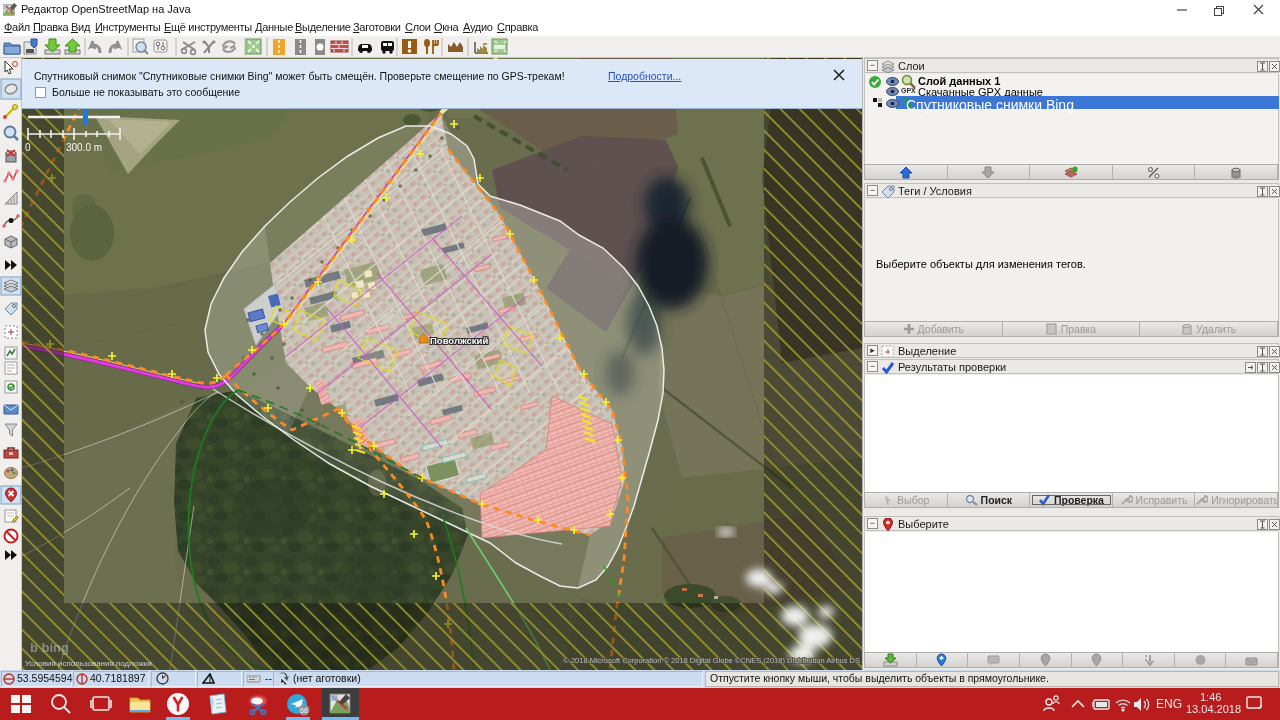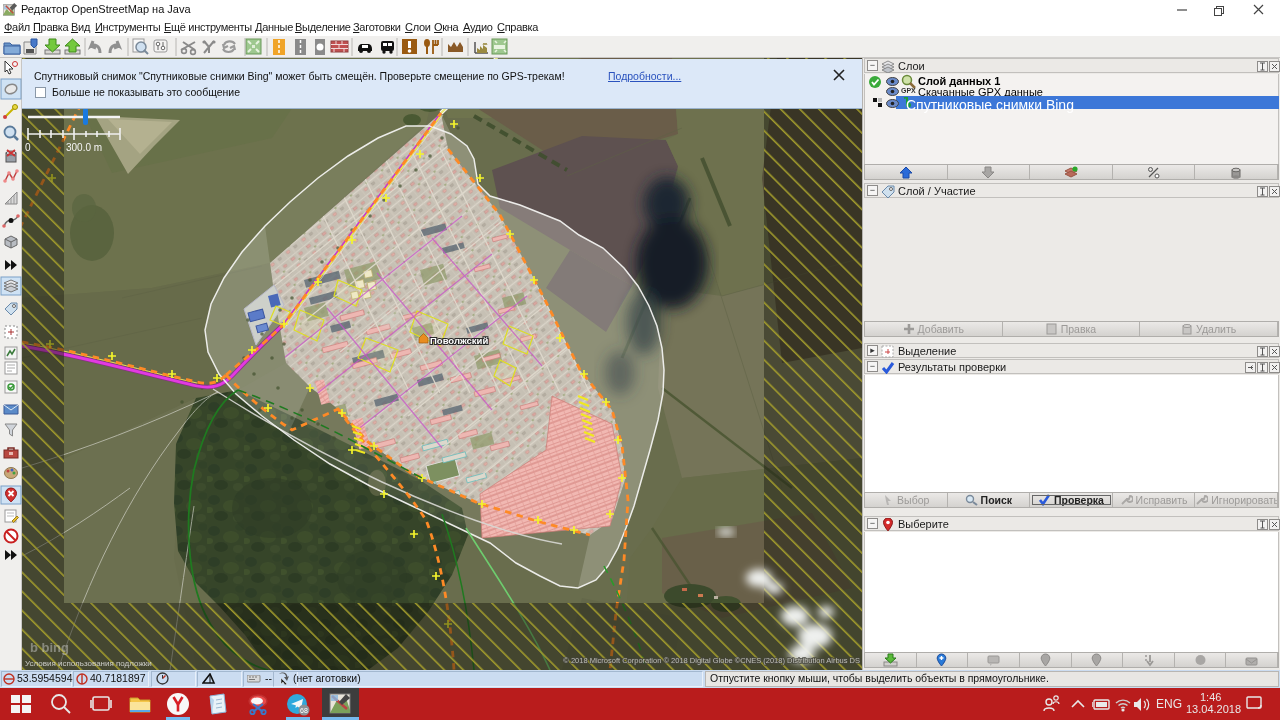--- a/index.html
+++ b/index.html
@@ -704,30 +704,33 @@
           <ellipse cx="8" cy="5" rx="4" ry="1.8" fill="#c8c6c4" stroke="#6a6866"></ellipse>
           <ellipse cx="8" cy="12" rx="4" ry="1.8" fill="#8a8886"></ellipse>
         </svg></div>
 </div>
 <div class="phead" style="top:125px">
       <div class="colbtn" style="left:2px;top:1px;">−</div>
       <svg class="abs" style="left:16px;top:1px" width="14" height="13" viewBox="0 0 14 13">
         <path d="M1 7 L7 1 L13 1 L13 7 L7 13 Z" fill="#cfe0ee" stroke="#6a8aaa"></path>
         <circle cx="10" cy="4" r="1.5" fill="#fff" stroke="#666"></circle>
       </svg>
-      <div class="ttl">Слой / Участие</div>
+      <div class="ttl">Теги / Условия</div>
       <svg class="abs" style="left:392px;top:2px" width="11" height="11">
         <rect x="0.5" y="0.5" width="10" height="10" fill="#f2f1f0" stroke="#8e8c8a"></rect>
         <path d="M5.5 2 V9 M3 2 H8 M3.5 9 H7.5" stroke="#555"></path>
       </svg>
       <svg class="abs" style="left:404px;top:2px" width="11" height="11">
         <rect x="0.5" y="0.5" width="10" height="10" fill="#f2f1f0" stroke="#8e8c8a"></rect>
         <path d="M3 3 L8 8 M8 3 L3 8" stroke="#555"></path>
       </svg>
     </div>
+<div class="pbody" style="top:141px;height:122px;background:#f2f0ee;">
+<div class="abs" style="left:11px;top:59px;font-size:11px;">Выберите объекты для изменения тегов.</div>
+</div>
 <div class="pbtns" style="top:263px;">
 <div class="pbtn dis"><svg width="12" height="12" viewBox="0 0 12 12" style="vertical-align:-2px">
           <path d="M6 1 V11 M1 6 H11" stroke="#9c9a98" stroke-width="2.6"></path>
         </svg> Добавить</div>
 <div class="pbtn dis"><svg width="12" height="12" viewBox="0 0 12 12" style="vertical-align:-2px">
           <rect x="1" y="1" width="9" height="10" fill="#c8c6c4" stroke="#9c9a98"></rect>
         </svg> Правка</div>
 <div class="pbtn dis"><svg width="12" height="12" viewBox="0 0 12 12" style="vertical-align:-2px">
           <rect x="2" y="3" width="8" height="8" fill="#c8c6c4" stroke="#9c9a98"></rect>
           <ellipse cx="6" cy="3" rx="4" ry="1.5" fill="#d8d6d4" stroke="#9c9a98"></ellipse>

